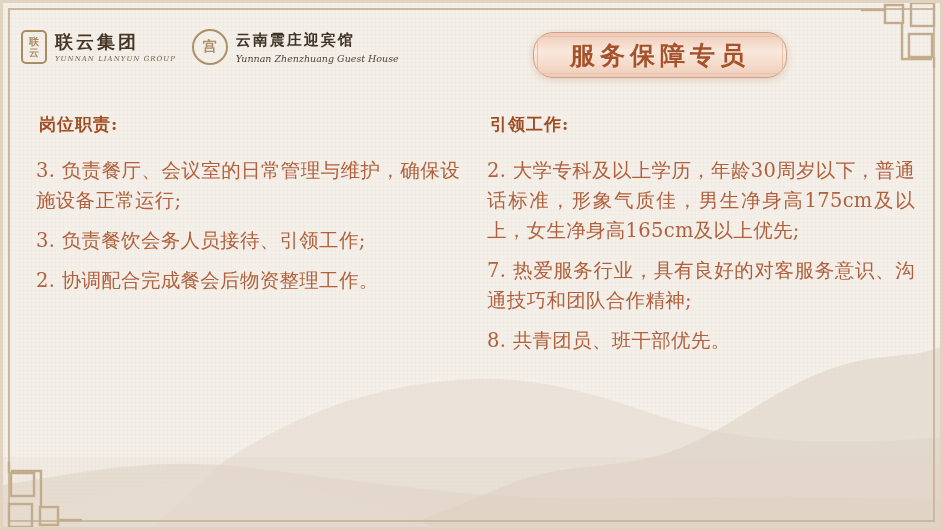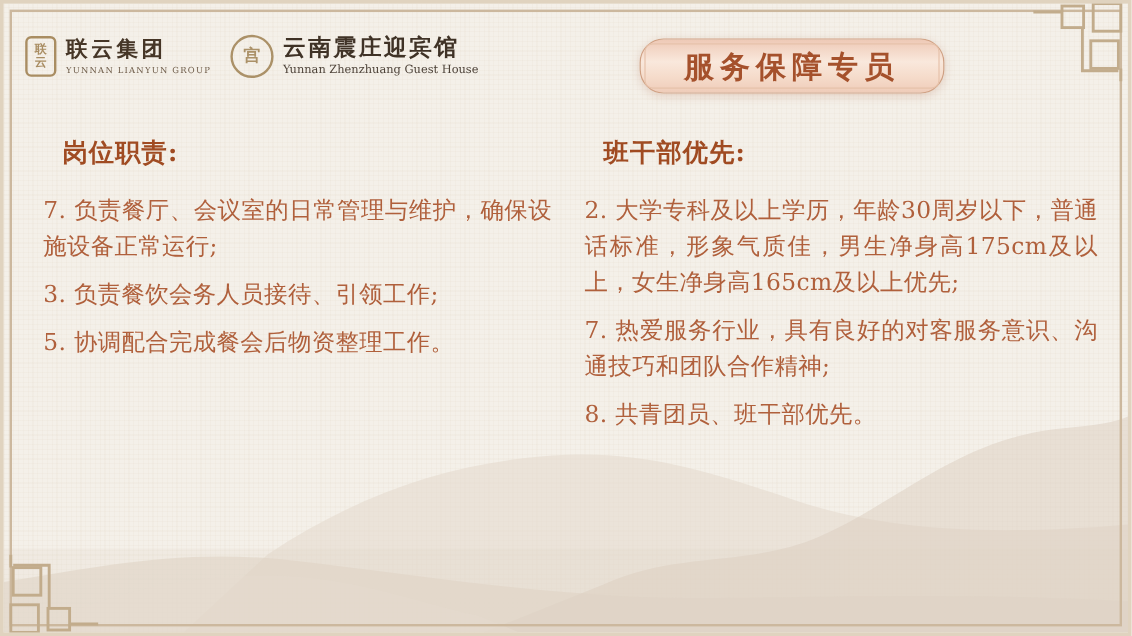--- a/index.html
+++ b/index.html
@@ -25,22 +25,22 @@
     display:flex; flex-direction:column; align-items:center; justify-content:center;
     color:#a98d62; font-size:10px; line-height:11px; font-weight:bold;
   }
   .seal-circle{
     width:32px; height:32px; border:2px solid #ab9168; border-radius:50%;
     display:flex; align-items:center; justify-content:center; color:#ab9168;
     font-size:14px; font-weight:bold;
   }
   .logo-text{display:flex; flex-direction:column;}
   .logo-name{font-size:18px; font-weight:bold; color:#463627; letter-spacing:3px; line-height:20px;}
-  .logo-sub{font-size:7px; color:#6e5c49; letter-spacing:1px; margin-top:3px;}
-  .logo-name.hotel{font-size:19px; letter-spacing:2px; color:#3f3226;}
+  .logo-sub{font-size:7px; color:#6e5c49; letter-spacing:1px; margin-top:3px;font-style:italic;}
+  .logo-name.hotel{font-size:15px; letter-spacing:2px; color:#3f3226;}
   .logo-sub.hotel{font-size:9.5px; color:#4d4238; letter-spacing:0;}
 
   
   .banner{
     position:absolute; left:530px; top:29px; width:252px; height:44px;
     border:1px solid #cfa083; border-radius:20px;
     background:linear-gradient(180deg,#eec9b6 0%,#f9e8dc 42%,#f5dbca 72%,#efccb9 100%);
     box-shadow:0 2px 8px rgba(186,120,88,.28);
     display:flex; align-items:center; justify-content:center;
   }
@@ -48,21 +48,21 @@
     content:""; position:absolute; inset:3px; border:1px solid #e6c2aa; border-radius:7px;
   }
   .banner-text{
     position:relative; font-size:25px; font-weight:bold; color:#a5512c; letter-spacing:5px;
   }
 
   
   .col{position:absolute; top:110px;}
   .col.left{left:33px; width:424px;}
   .col.right{left:484px; width:428px;}
-  .col-heading{font-size:21px; font-weight:bold; color:#a04b22; letter-spacing:1px; margin:0 0 20px 16px;}
+  .col-heading{font-size:17px; font-weight:bold; color:#a04b22; letter-spacing:1px; margin:0 0 20px 3px;}
   .col p{
     margin:0 0 10px 0; font-size:19.5px; line-height:30px; color:#b0603c;
     letter-spacing:.3px; text-align:justify;
   }
 </style>
 </head>
 <body>
 
 <div class="slide">
 
@@ -118,25 +118,25 @@
       </div>
     </div>
   </div>
 
   <div class="banner">
     <span class="banner-text">服务保障专员</span>
   </div>
 
   <div class="col left">
     <h2 class="col-heading">岗位职责:</h2>
-    <p>7. 负责餐厅、会议室的日常管理与维护，确保设施设备正常运行;</p>
+    <p>3. 负责餐厅、会议室的日常管理与维护，确保设施设备正常运行;</p>
     <p>3. 负责餐饮会务人员接待、引领工作;</p>
-    <p>5. 协调配合完成餐会后物资整理工作。</p>
+    <p>2. 协调配合完成餐会后物资整理工作。</p>
   </div>
 
   <div class="col right">
-    <h2 class="col-heading">班干部优先:</h2>
+    <h2 class="col-heading">引领工作:</h2>
     <p>2. 大学专科及以上学历，年龄30周岁以下，普通话标准，形象气质佳，男生净身高175cm及以上，女生净身高165cm及以上优先;</p>
     <p>7. 热爱服务行业，具有良好的对客服务意识、沟通技巧和团队合作精神;</p>
     <p>8. 共青团员、班干部优先。</p>
   </div>
 
 </div>
 
 </body></html>

